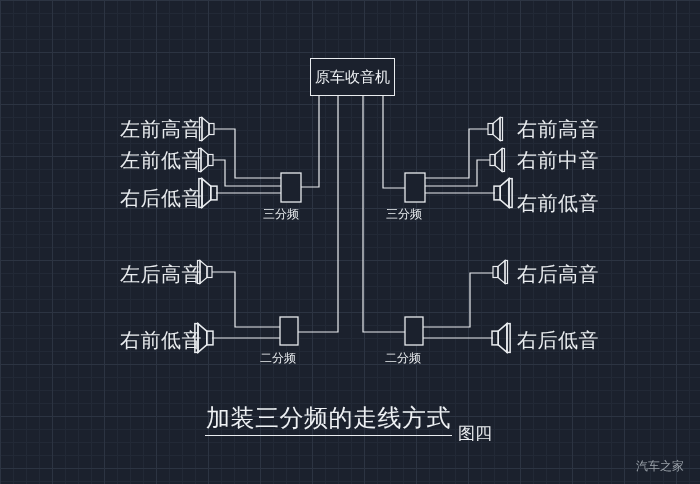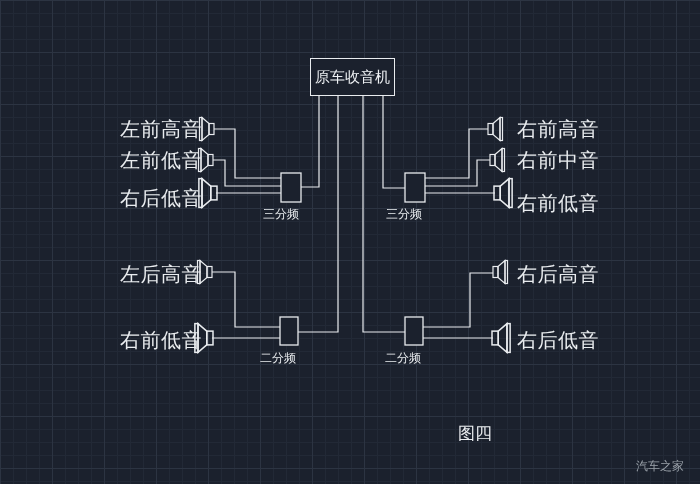--- a/index.html
+++ b/index.html
@@ -144,16 +144,17 @@
   <div class="label" style="left:517px; top:152px;">右前中音</div>
   <div class="label" style="left:517px; top:195px;">右前低音</div>
   <div class="label" style="left:517px; top:266px;">右后高音</div>
   <div class="label" style="left:517px; top:332px;">右后低音</div>
 
   <div class="xlabel" style="left:263px; top:206px;">三分频</div>
   <div class="xlabel" style="left:386px; top:206px;">三分频</div>
   <div class="xlabel" style="left:260px; top:350px;">二分频</div>
   <div class="xlabel" style="left:385px; top:350px;">二分频</div>
 
+  <div class="title">加装三分频的走线方式</div>
   <div class="figure">图四</div>
   <div class="watermark">汽车之家</div>
 
 </div>
 
 </body></html>

